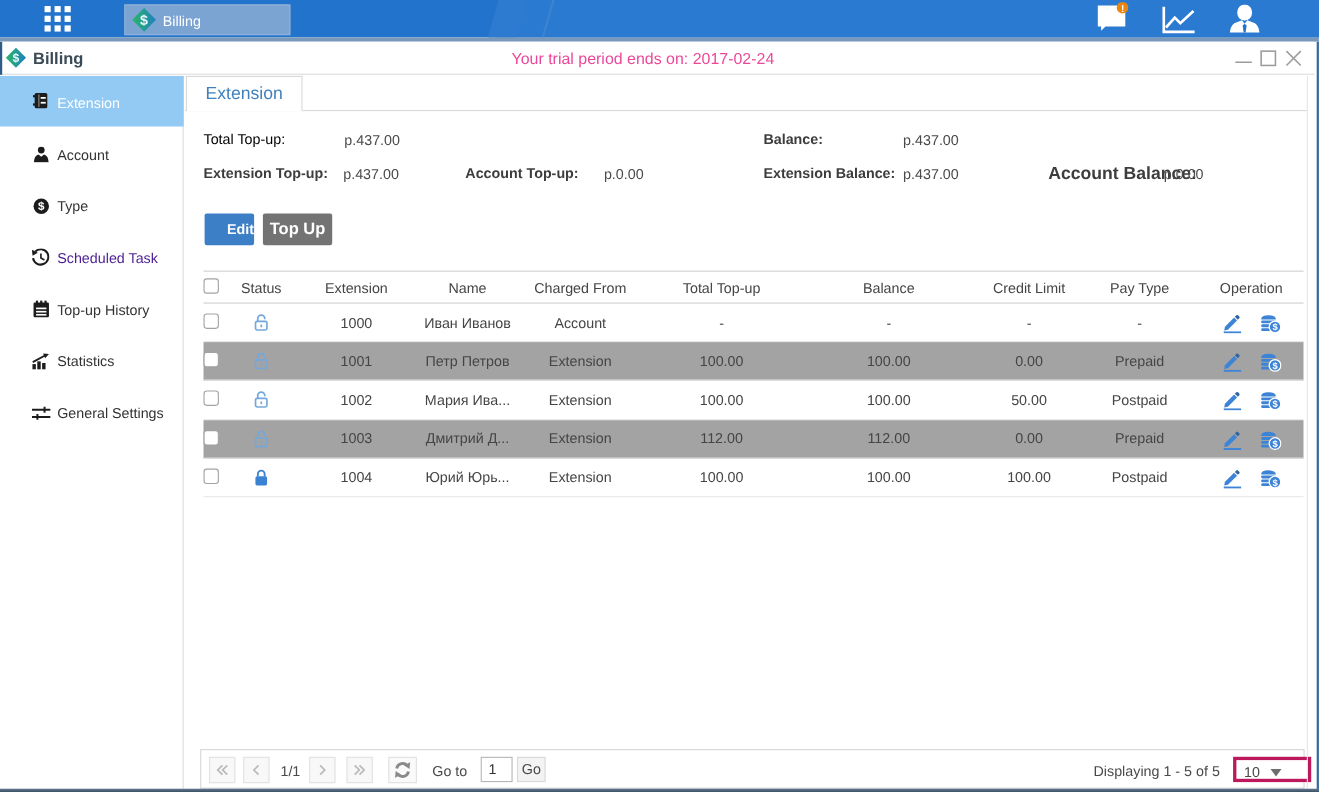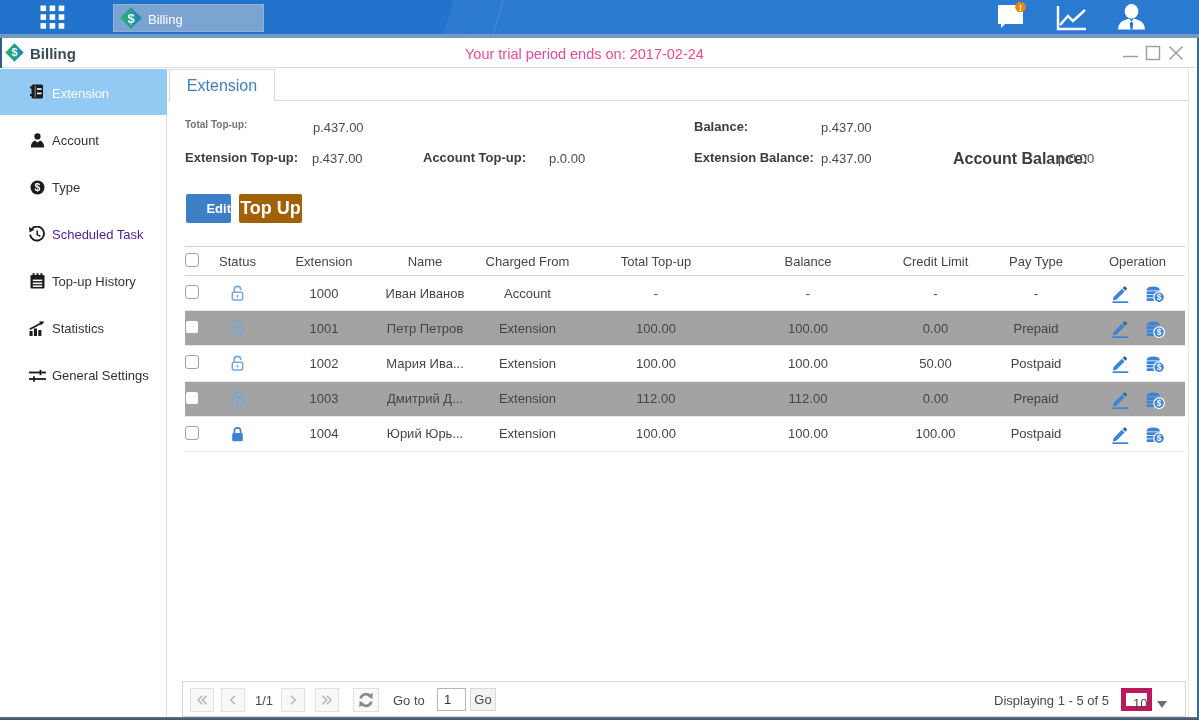--- a/index.html
+++ b/index.html
@@ -163,35 +163,35 @@
     <span class="abs" style="left:52px;top:299px;font-size:13px;color:#333;">General Settings</span>
   </div>
 
   <div class="abs" id="content" style="left:168px;top:31px;width:1020px;height:648px;background:#fff;">
 
     <div class="abs" style="left:0;top:31px;width:1020px;height:1px;background:#d9d9d9;"></div>
     <div class="abs" style="left:1px;top:0;width:106px;height:32px;background:#fff;border:1px solid #d9d9d9;border-bottom:none;text-align:center;">
       <span style="display:inline-block;margin-top:7px;font-size:16px;color:#4080bd;">Extension</span>
     </div>
 
-    <div class="abs" style="left:17px;top:50px;font-size:10px;font-weight:bold;color:#737373;">Total Top-up:</div>
+    <div class="abs" style="left:17px;top:50px;font-size:13px;font-weight:normal;color:#000000;">Total Top-up:</div>
     <div class="abs" style="left:145px;top:51px;font-size:13px;color:#4a4a4a;">p.437.00</div>
     <div class="abs" style="left:526px;top:50px;font-size:13px;font-weight:bold;color:#3d3d3d;">Balance:</div>
     <div class="abs" style="left:653px;top:51px;font-size:13px;color:#4a4a4a;">p.437.00</div>
     <div class="abs" style="left:17px;top:81px;font-size:13px;font-weight:bold;color:#3d3d3d;">Extension Top-up:</div>
     <div class="abs" style="left:144px;top:82px;font-size:13px;color:#4a4a4a;">p.437.00</div>
     <div class="abs" style="left:255px;top:81px;font-size:13px;font-weight:bold;color:#3d3d3d;">Account Top-up:</div>
     <div class="abs" style="left:381px;top:82px;font-size:13px;color:#4a4a4a;">p.0.00</div>
     <div class="abs" style="left:526px;top:81px;font-size:13px;font-weight:bold;color:#3d3d3d;">Extension Balance:</div>
     <div class="abs" style="left:653px;top:82px;font-size:13px;color:#4a4a4a;">p.437.00</div>
     <div class="abs" style="left:785px;top:81px;font-size:16px;font-weight:bold;color:#3d3d3d;">Account Balance:</div>
     <div class="abs" style="left:890px;top:82px;font-size:13px;color:#4a4a4a;">p.0.00</div>
 
     <div class="abs" style="left:18px;top:125px;width:45px;height:29px;background:#3c7fc6;border-radius:2px;text-align:right;line-height:29px;font-size:13px;font-weight:bold;color:#fff;">Edit</div>
-    <div class="abs" style="left:71px;top:125px;width:63px;height:29px;background:#a16207;border-radius:2px;text-align:center;line-height:29px;font-size:18px;font-weight:bold;color:#fff;">Top Up</div>
+    <div class="abs" style="left:71px;top:125px;width:63px;height:29px;background:#737373;border-radius:2px;text-align:center;line-height:29px;font-size:15px;font-weight:bold;color:#fff;">Top Up</div>
 
     <div id="tbl" class="abs" style="left:17px;top:177px;width:1000px;">
       <div class="thead">
           <div class="c c0"><span class="cb"></span></div>
           <div class="c c1" style="padding-top:0">Status</div>
           <div class="c c2">Extension</div>
           <div class="c c3">Name</div>
           <div class="c c4">Charged From</div>
           <div class="c c5">Total Top-up</div>
           <div class="c c6">Balance</div>
@@ -385,21 +385,21 @@
               <path d="M13.4,9.4 A5.6,5.6 0 0 1 3.4,11.6"></path>
             </g>
             <path d="M14.9,1.0 L14.3,7.2 L9.3,3.7 Z" fill="#8a8a8a"></path>
             <path d="M1.1,15.0 L1.7,8.8 L6.7,12.3 Z" fill="#8a8a8a"></path>
           </svg>
         </div>
       <span class="abs" style="left:210px;top:11px;font-size:13px;color:#4a4a4a;">Go to</span>
       <div class="abs" style="left:254px;top:6px;width:29px;height:23px;border:1px solid #b5b5b5;background:#fff;font-size:13px;color:#333;padding:3px 0 0 6px;">1</div>
       <div class="abs" style="left:287px;top:6px;width:26px;height:23px;border:1px solid #d9d9d9;background:#f3f3f3;text-align:center;font-size:13px;color:#4a4a4a;padding-top:3px;">Go</div>
       <span class="abs" style="left:811px;top:11px;width:115px;text-align:right;font-size:13px;color:#4a4a4a;">Displaying 1 - 5 of 5</span>
-      <div class="abs" style="left:938px;top:6px;width:31px;height:23px;border:5px solid #be185d;background:#fff;">
+      <div class="abs" style="left:938px;top:6px;width:71px;height:23px;border:3px solid #be185d;background:#fff;">
         <span class="abs" style="left:7px;top:3px;font-size:13px;color:#4a4a4a;">10</span>
         <span class="abs" style="left:31px;top:8px;width:0;height:0;border-left:5.5px solid transparent;border-right:5.5px solid transparent;border-top:7px solid #6e6e6e;"></span>
       </div>
     </div>
   </div>
   <div class="abs" style="left:1188px;top:31px;width:1px;height:648px;background:#e6e6e6;"></div>
 </div>
 
 <div class="abs" style="left:0;top:38px;width:2px;height:30px;background:#2d5c88;"></div>
 <div class="abs" style="left:1197px;top:38px;width:2px;height:682px;background:#33699c;"></div>

